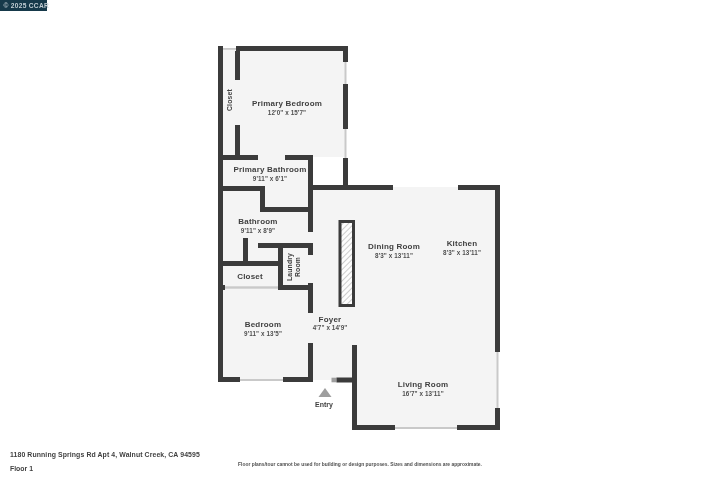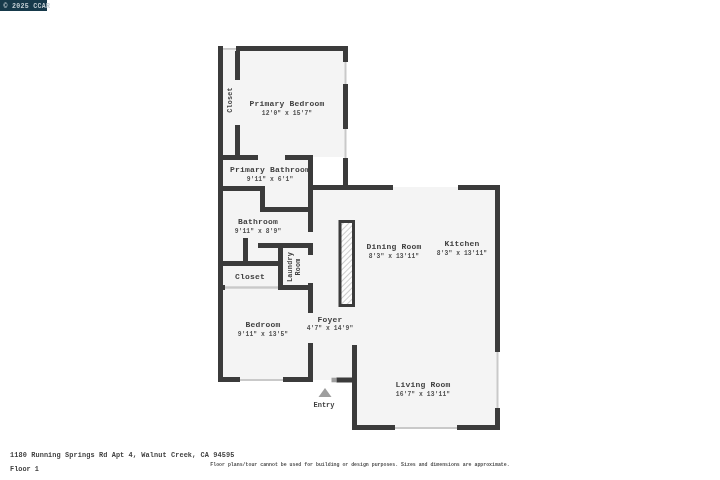--- a/index.html
+++ b/index.html
@@ -1,17 +1,17 @@
 <!DOCTYPE html>
 <html style="--color-wall: #3b3b3b; --color-floor: #f4f4f4; --color-window: #c9c9c9; --color-entry_arrow: #9e9e9e; --color-label: #3f3f3f; --color-dimension: #4f4f4f; --color-watermark_bg: #16394a; --color-watermark_text: #c3ced4; --color-background: #ffffff;"><head>
 <meta charset="utf-8">
 <style>
   html,body{margin:0;padding:0;background:var(--color-background,#fff);}
   .page{position:relative;width:720px;height:480px;background:var(--color-background,#fff);
-        font-family:Liberation Mono, monospace;overflow:hidden;}
+        font-family:Liberation Sans, sans-serif;overflow:hidden;}
   svg{position:absolute;left:0;top:0;display:block;}
   .floor{fill:var(--color-floor,#f4f4f4);}
   .wall{fill:var(--color-wall,#3b3b3b);}
   .window-bar{fill:var(--color-window,#c9c9c9);}
   .slider-bar{fill:var(--color-window,#c9c9c9);}
   .hatch-border{stroke:var(--color-wall,#3b3b3b);stroke-width:3;}
   .entry-tri{fill:var(--color-entry_arrow,#9e9e9e);}
   .door-hinge{fill:var(--color-entry_arrow,#9e9e9e);}
   .door-leaf{fill:var(--color-wall,#3b3b3b);}
   .room-name{fill:var(--color-label,#3f3f3f);font-size:8px;font-weight:700;letter-spacing:.2px;}

